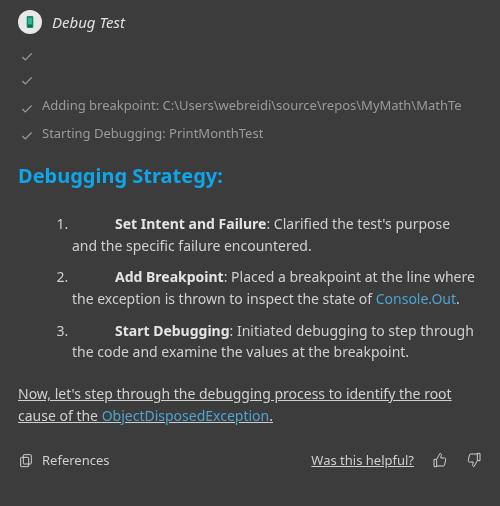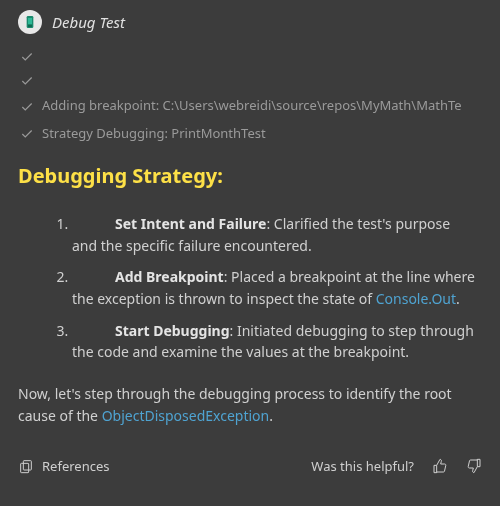--- a/index.html
+++ b/index.html
@@ -33,82 +33,84 @@
     }
     .app-icon svg { width: 16px; height: 16px; }
     .header-title {
       color: #e0e0e0;
       font-size: 15px;
       font-weight: 400;
     }
     .progress-list { margin-left: 2px; }
     .progress-item {
       display: flex;
-      align-items: center;
+      align-items: flex-end;
       gap: 8px;
       margin-bottom: 8px;
       color: #9a9a9a;
       font-size: 13px;
     }
     .check-icon {
       width: 14px;
       height: 14px;
       flex-shrink: 0;
       margin-top: 2px;
     }
     .check-icon svg { width: 14px; height: 14px; stroke: #9a9a9a; stroke-width: 2; fill: none; }
     .progress-text {
       white-space: nowrap;
       overflow: hidden;
     }
     .strategy-heading {
       font-size: 20px;
       font-weight: 700;
-      color: #fde047;
+      color: #0ea5e9;
       margin: 18px 0 22px 0;
     }
     .steps {
       list-style: decimal;
       padding-left: 54px;
       margin-bottom: 20px;
     }
     .steps li {
       margin-bottom: 10px;
       color: #d0d0d0;
       font-size: 14px;
       line-height: 1.55;
       padding-right: 6px;
     }
     .steps li .step-title { font-weight: 700; color: #e4e4e4; margin-left: 43px; }
     .link { color: #4fa3d1; }
     .summary {
       color: #d0d0d0;
       font-size: 14px;
       line-height: 1.55;
-      margin-bottom: 24px;
+      margin-bottom: 18px;
+      text-decoration: underline;
     }
     .footer {
       display: flex;
       align-items: flex-end;
       justify-content: space-between;
       color: #cfcfcf;
       font-size: 13px;
       padding-top: 6px;
     }
     .footer-left {
       display: flex;
       align-items: center;
       gap: 8px;
     }
     .refs-icon { width: 16px; height: 16px; }
     .refs-icon svg { stroke: #cfcfcf; stroke-width: 1.5; fill: none; }
     .footer-right {
       display: flex;
       align-items: center;
       gap: 18px;
+      text-decoration: underline;
     }
     .thumb { width: 16px; height: 16px; cursor: pointer; }
     .thumb svg { stroke: #cfcfcf; stroke-width: 1.5; fill: none; }
   </style>
 </head>
 <body>
 
 <div class="container">
   <div class="header">
     <div class="app-icon">
@@ -137,21 +139,21 @@
     <div class="progress-item">
       <span class="check-icon"><svg viewBox="0 0 24 24">
             <polyline points="4 12 9 17 20 6"></polyline>
           </svg></span>
       <span class="progress-text">Adding breakpoint: C:\Users\webreidi\source\repos\MyMath\MathTe</span>
     </div>
     <div class="progress-item">
       <span class="check-icon"><svg viewBox="0 0 24 24">
             <polyline points="4 12 9 17 20 6"></polyline>
           </svg></span>
-      <span class="progress-text">Strategy Debugging: PrintMonthTest</span>
+      <span class="progress-text">Starting Debugging: PrintMonthTest</span>
     </div>
   </div>
 
   <h2 class="strategy-heading">Debugging Strategy:</h2>
 
   <ol class="steps">
     <li>
       <span class="step-title">Set Intent and Failure</span><span>: Clarified the test's purpose and the specific failure encountered.</span><span class="link"></span><span></span>
     </li>
     <li>

